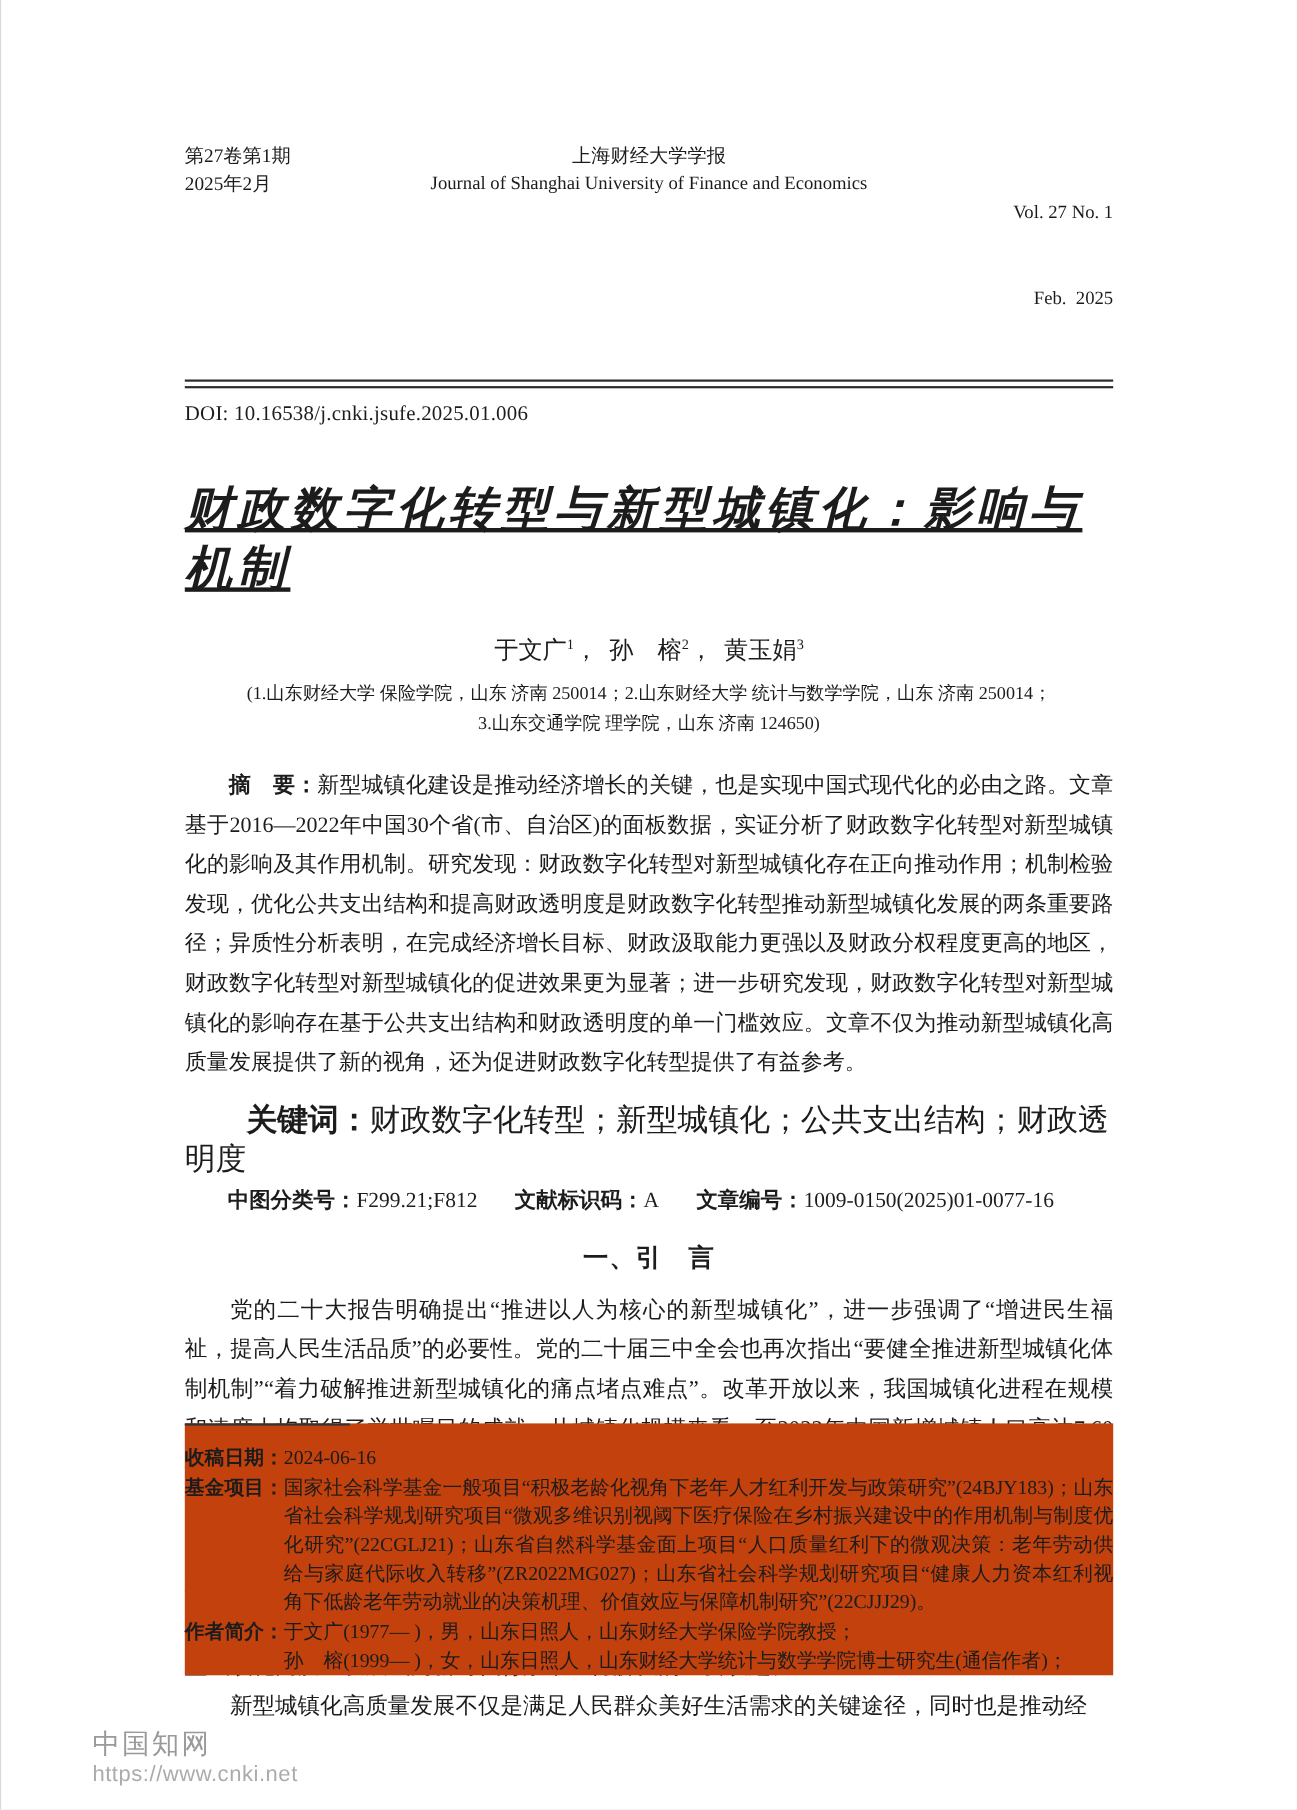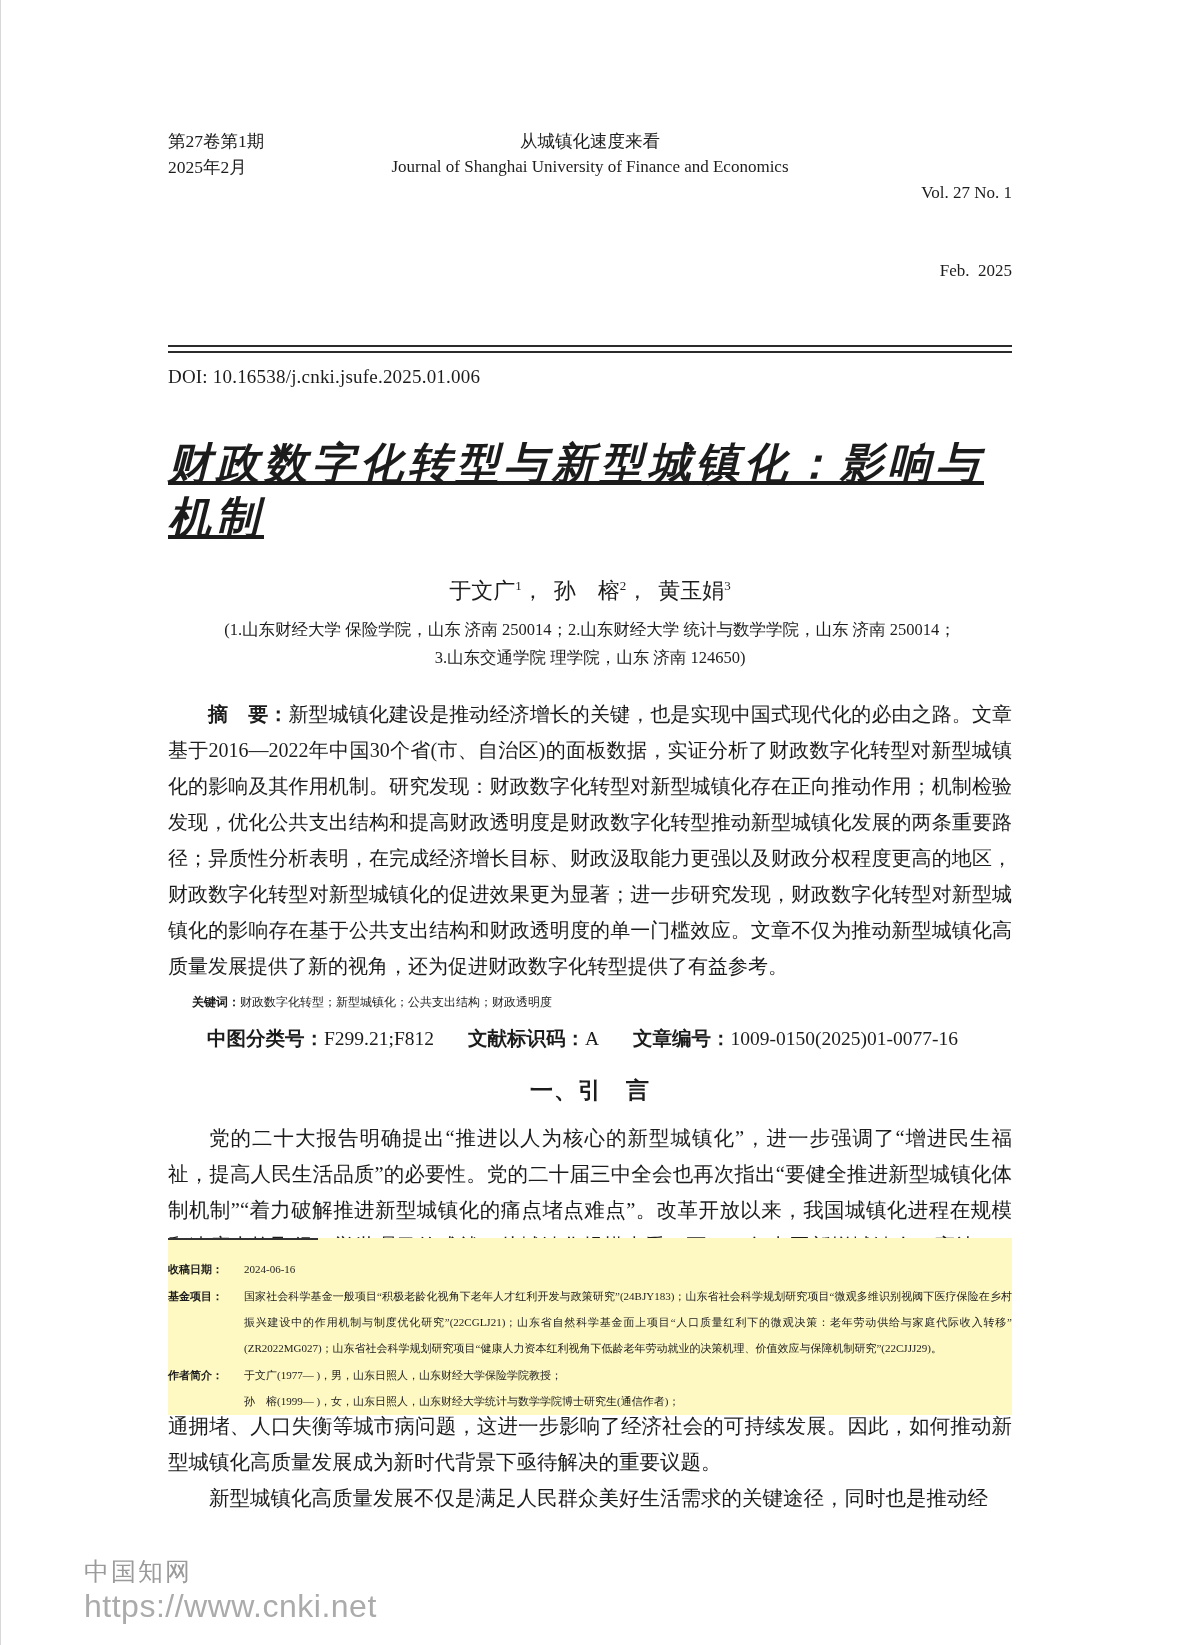--- a/index.html
+++ b/index.html
@@ -31,58 +31,58 @@
     font-family:"DejaVu Serif","Liberation Serif",serif;text-decoration:underline;}
   .authors{margin-top:32px;text-align:center;font-size:22px;}
   .authors .name{white-space:pre;}
   .authors sup{font-size:13px;}
   .authors .sep{margin-right:10px;}
   .affil{margin-top:10px;text-align:center;font-size:16.5px;line-height:28px;}
 
   
   .abstract{margin-top:24px;font-size:20px;line-height:36px;text-align:justify;text-indent:2em;}
   .blabel{font-family:"Liberation Sans","DejaVu Sans",sans-serif;font-weight:700;font-style:normal;}
-  .kw-line{font-size:12px;line-height:36px;text-indent:2em;}
+  .kw-line{font-size:28px;line-height:36px;text-indent:2em;margin-top:16px;}
   .clc-line{font-size:19.5px;line-height:36px;text-indent:2em;}
   .clc-line .group{margin-right:34px;white-space:nowrap;}
   .clc-line .group:last-child{margin-right:0;}
 
   
   .sec-heading{margin-top:16px;margin-bottom:13px;text-align:center;font-size:23px;line-height:34px;
     font-weight:700;font-family:"Liberation Sans","DejaVu Sans",sans-serif;letter-spacing:1px;}
   .para{font-size:20.5px;line-height:36px;text-align:justify;text-indent:2em;}
 
   
-  .footnote{position:absolute;left:168px;top:1238px;width:844px;background:#fef9c3;
-    font-size:11px;line-height:26px;}
+  .footnote{position:absolute;left:168px;top:1294px;width:844px;background:#c2410c;
+    font-size:18px;line-height:26px;}
   .fn-rule{width:150px;height:2px;background:#333;margin-bottom:16px;}
   .fn-row{display:flex;align-items:flex-start;margin-bottom:1px;}
   .fn-label{flex:0 0 auto;min-width:76px;font-family:"Liberation Sans","DejaVu Sans",sans-serif;font-weight:700;}
   .fn-body{flex:1;text-align:justify;}
   .fn-bio-line{white-space:pre-wrap;}
 
   
   .watermark{position:absolute;left:40px;bottom:20px;display:flex;align-items:baseline;
     font-family:"Liberation Sans","DejaVu Sans",sans-serif;flex-direction:column;}
   .wm-name{font-size:25px;color:#9a9a9a;letter-spacing:2px;}
-  .wm-url{font-size:32px;color:#ababab;margin-left:44px;letter-spacing:.5px;}
+  .wm-url{font-size:20px;color:#ababab;margin-left:44px;letter-spacing:.5px;}
 </style>
 </head>
 <body>
 
 <div class="page">
   <div class="content">
 
     <div class="jheader">
       <div class="left">
         <div class="cn">第27卷第1期</div>
         <div class="cn">2025年2月</div>
       </div>
       <div class="center">
-        <div class="cn">从城镇化速度来看</div>
+        <div class="cn">上海财经大学学报</div>
         <div>Journal of Shanghai University of Finance and Economics</div>
       </div>
       <div class="right">
         <div>Vol. 27 No. 1</div>
         <div>Feb.  2025</div>
       </div>
     </div>
 
     <div class="double-rule"></div>
 

